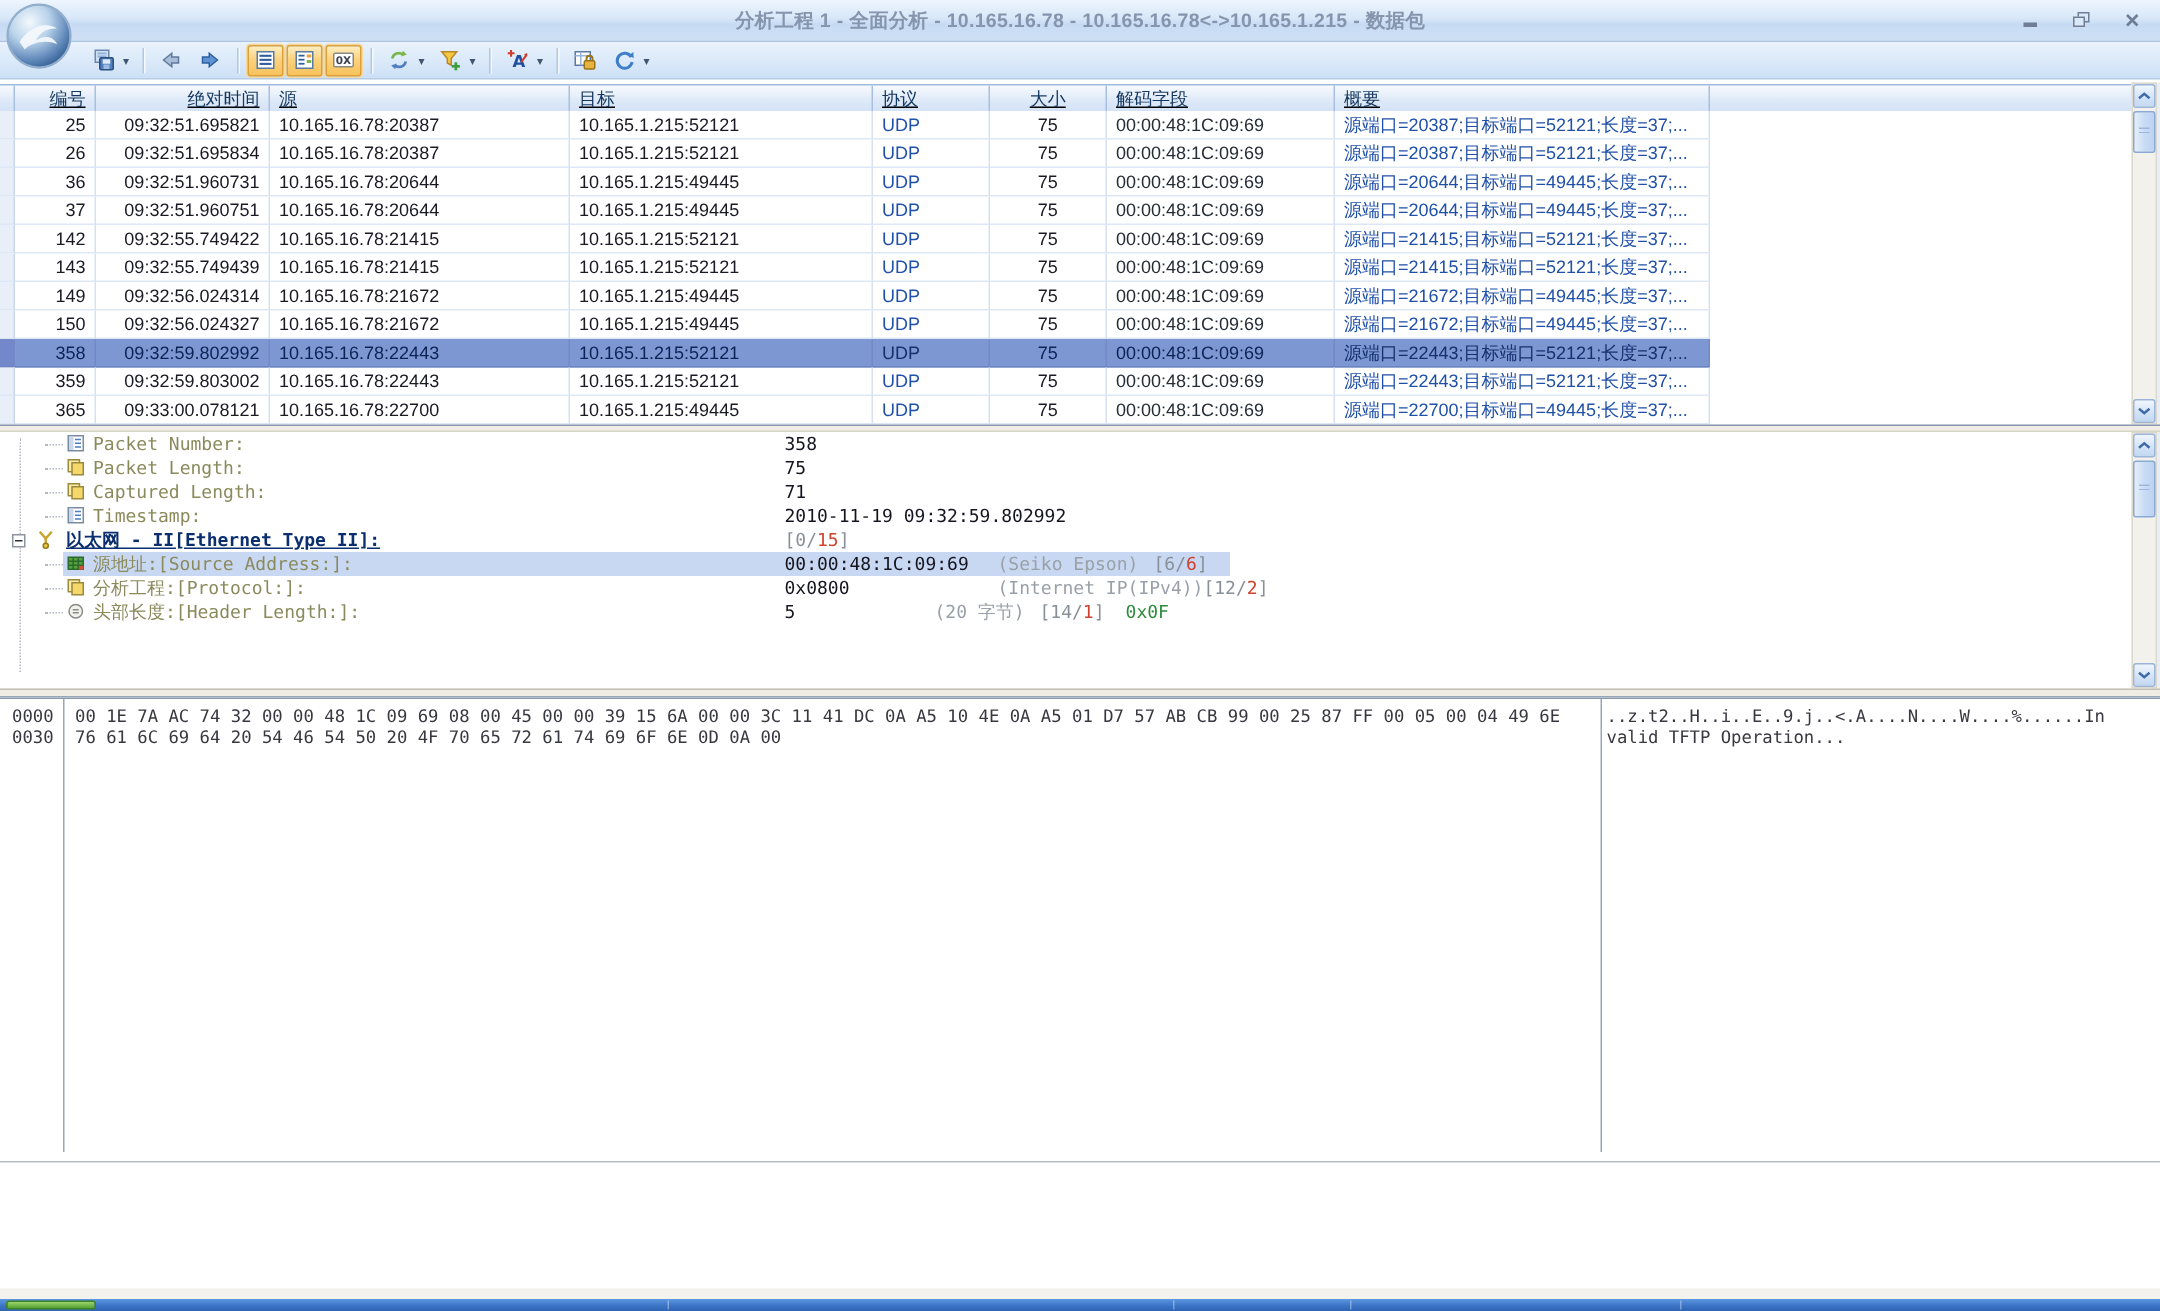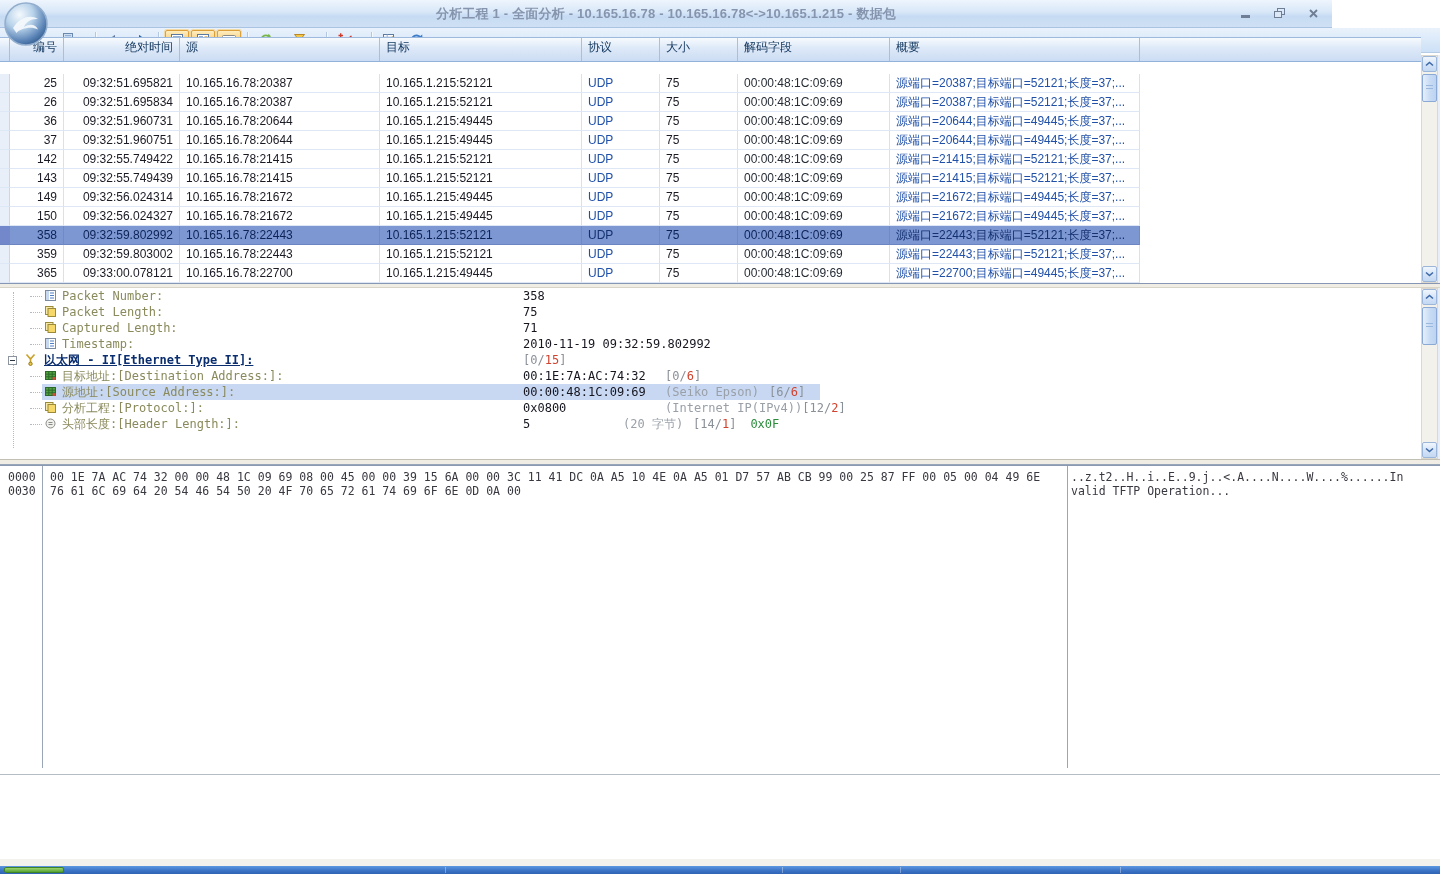--- a/index.html
+++ b/index.html
@@ -1,20 +1,20 @@
 <!DOCTYPE html>
 <html><head>
 <meta charset="utf-8">
 <style>
   * { box-sizing: border-box; margin: 0; padding: 0; }
   html,body { width:1440px; height:874px; overflow:hidden; font-family:"Liberation Sans",sans-serif; background:#fff; }
   #app { position:relative; width:1440px; height:874px; background:#fff; }
 
   
-  .titlebar { position:absolute; top:0; left:0; width:1332px; height:28px;
+  .titlebar { position:absolute; top:0; left:0; width:1440px; height:28px;
     background:linear-gradient(#eef5fd,#d8e7f8 45%,#c6dbf3 60%,#cfe0f4);
     border-bottom:1px solid #a9c4e3; display:flex; align-items:center; justify-content:center; }
   .title-text { font-size:13px; color:#8695ad; font-weight:bold; letter-spacing:.2px; }
   .win-controls { position:absolute; right:10px; top:6px; display:flex; gap:16px; }
   .win-btn { width:18px; height:14px; display:flex; align-items:center; justify-content:center; }
   .glyph-min { width:9px; height:3px; background:#6f7e94; margin-top:6px; }
   .glyph-restore { position:relative; width:11px; height:10px; }
   .glyph-restore i { position:absolute; border:1.5px solid #6f7e94; width:8px; height:7px; display:block; }
   .glyph-restore i:first-child { right:0; top:0; }
   .glyph-restore i:last-child { left:0; bottom:0; background:#dce8f6; }
@@ -24,36 +24,36 @@
   .toolbar { position:absolute; top:28px; left:0; width:1440px; height:25px;
     background:linear-gradient(#e9f2fc,#d6e6f8 70%,#cce0f6);
     border-bottom:1px solid #b6cbe5; display:flex; align-items:center; padding-left:56px; }
   .tb-btn { width:24px; height:21px; display:flex; align-items:center; justify-content:center; border:1px solid transparent; border-radius:2px; margin:0 1px; }
   .tb-btn.active { background:linear-gradient(#fdeec2,#fbd27e 45%,#f7c35c); border-color:#dc9f3a; box-shadow:0 0 0 1px #f3d9a2; }
   .tb-caret { font-size:8px; color:#42556f; margin:0 4px 0 0; }
   .tb-sep { width:1px; height:17px; background:#b3c7e0; box-shadow:1px 0 0 #f4f9fe; margin:0 5px; }
   .tb-ic svg { display:block; }
 
   
-  .grid-header { position:absolute; top:37px; left:0; width:1421px; height:25px;
+  .grid-header { position:absolute; top:56px; left:0; width:1421px; height:25px;
     background:linear-gradient(#f7fafd,#dde9f8 45%,#ccdcf3);
-    border-top:1px solid #9db9de; border-bottom:1px solid #93b2da; display:flex; }
+    border-top:1px solid #9db9de; border-bottom:1px solid #93b2da; display:flex;text-decoration:underline; }
   .grid-body { position:absolute; top:74px; left:0; width:1421px; height:209px; background:#fff; }
   .prow { display:flex; width:1140px; height:19px; background:#fff; }
   .cell { height:100%; padding:0 6px; line-height:18px; font-size:12px; color:#1a1a24; white-space:nowrap; overflow:hidden;
     border-right:1px solid #d6e2f3; border-bottom:1px solid #dde7f6; }
   .grid-header .cell { border-right:1px solid #a7c0e2; border-bottom:none; color:#13375f; background:transparent; }
   .c-sel{width:10px; padding:0; background:#e9eff9; border-right:1px solid #c9d7ed;}
   .grid-header .c-sel{background:transparent;}
   .c-no{width:54px; text-align:right;}
   .c-time{width:116px; text-align:right;}
   .c-src{width:200px;}
   .c-dst{width:202px;}
   .c-proto{width:78px; color:#2050a8;}
-  .c-size{width:78px; text-align:left;}
+  .c-size{width:78px; text-align:center;}
   .c-field{width:152px; color:#272d36;}
   .c-sum{width:250px; color:#2050a8;}
   .grid-header .c-proto,.grid-header .c-sum,.grid-header .c-field{color:#13375f;}
   .prow.selected .cell { background:#7d97d3; color:#0d2355; border-right-color:#7389c6; border-bottom-color:#6d84c2; }
   .prow.selected .c-sel { background:#7288ca; }
   .prow.selected .c-proto, .prow.selected .c-sum { color:#14306f; }
 
   
   .split1 { position:absolute; top:283px; left:0; width:1440px; height:5px; background:#efede4; border-top:1px solid #8796b4; border-bottom:1px solid #d8d5c8;}
   .split2 { position:absolute; top:459px; left:0; width:1440px; height:6px; background:#efede4; border-top:1px solid #c2c0b4; border-bottom:1px solid #98a6ba;}
@@ -436,25 +436,20 @@
       <div class="tree-row child"><span class="t-ic"><svg width="13" height="13">
             <rect x="1.5" y="1.5" width="10" height="10" fill="#fff" stroke="#7a8aa0"></rect>
             <rect x="2" y="2" width="3" height="9" fill="#c8d8ee"></rect>
             <path d="M6 4 h4 M6 6.5 h4 M6 9 h4" stroke="#4f7ec2"></path>
           </svg></span><span class="t-label">Timestamp:</span><span class="t-val"><span class="tv-value">2010-11-19 09:32:59.802992</span></span></div>
       <div class="tree-row node"><span class="ebox"></span><span class="t-ic"><svg width="13" height="13">
             <path d="M2.5 1.5 L6.5 6 L10.5 1.5" stroke="#caa22a" stroke-width="1.6" fill="none"></path>
             <rect x="5.7" y="4.8" width="1.6" height="5.4" fill="#caa22a"></rect>
             <circle cx="6.5" cy="10.8" r="1.7" fill="#e8c84a" stroke="#9a7a1a"></circle>
           </svg></span><span class="t-label">以太网 - II[Ethernet Type II]:</span><span class="t-val"><span class="tv-br">[0/<span class="tv-len">15</span>]</span></span></div>
-      <div class="tree-row child"><span class="t-ic"><svg width="13" height="13">
-            <rect x="1.5" y="2.5" width="10" height="8" fill="#55a03f" stroke="#2a6a2a"></rect>
-            <path d="M1.5 5.2 h10 M1.5 7.8 h10 M4.8 2.5 v8 M8.2 2.5 v8" stroke="#2a6a2a"></path>
-            <rect x="8.6" y="8.2" width="3" height="2.6" fill="#d84c3c"></rect>
-          </svg></span><span class="t-label">目标地址:[Destination Address:]:</span><span class="t-val"><span class="tv-value">00:1E:7A:AC:74:32</span><span class="tv-br">[0/<span class="tv-len">6</span>]</span></span></div>
       <div class="tree-row child sel"><span class="t-ic"><svg width="13" height="13">
             <rect x="1.5" y="2.5" width="10" height="8" fill="#55a03f" stroke="#2a6a2a"></rect>
             <path d="M1.5 5.2 h10 M1.5 7.8 h10 M4.8 2.5 v8 M8.2 2.5 v8" stroke="#2a6a2a"></path>
             <rect x="8.6" y="8.2" width="3" height="2.6" fill="#d84c3c"></rect>
           </svg></span><span class="t-label">源地址:[Source Address:]:</span><span class="t-val"><span class="tv-value">00:00:48:1C:09:69</span><span class="tv-note">(Seiko Epson)</span><span class="tv-br">[6/<span class="tv-len">6</span>]</span></span></div>
       <div class="tree-row child"><span class="t-ic"><svg width="13" height="13">
             <rect x="1.5" y="1.5" width="7.5" height="8" fill="#f7e9a8" stroke="#9a8a3a"></rect>
             <rect x="4" y="3.5" width="7.5" height="8" fill="#f5d76a" stroke="#9a8a3a"></rect>
           </svg></span><span class="t-label">分析工程:[Protocol:]:</span><span class="t-val"><span class="tv-value">0x0800</span><span class="tv-note">(Internet IP(IPv4))</span><span class="tv-br">[12/<span class="tv-len">2</span>]</span></span></div>
       <div class="tree-row child has-mask"><span class="t-ic"><svg width="13" height="13">

